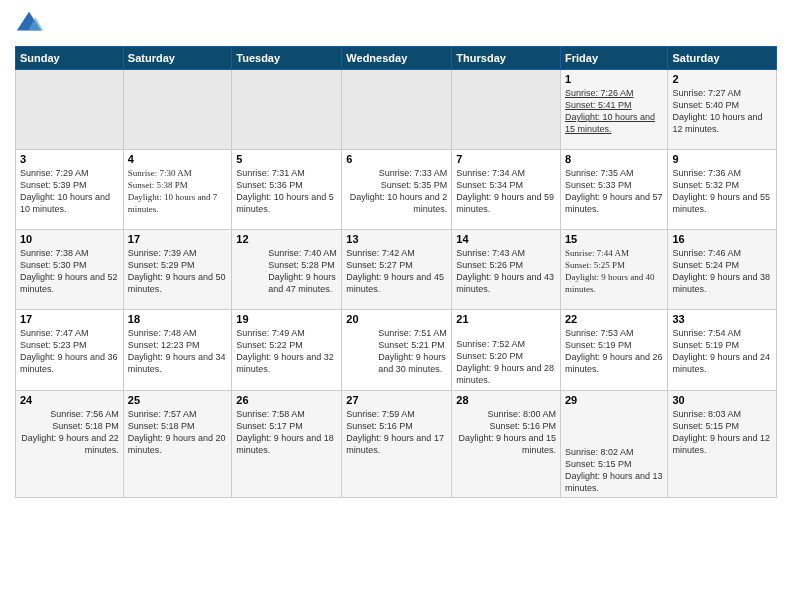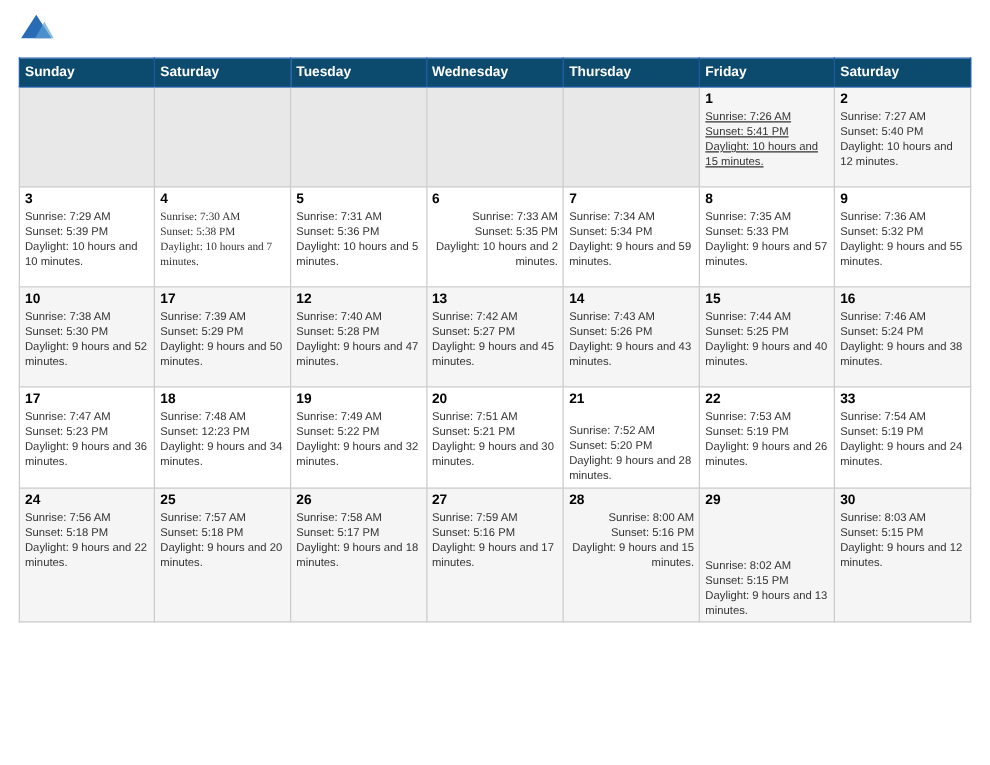--- a/index.html
+++ b/index.html
@@ -197,39 +197,39 @@
 Daylight: 9 hours and 52 minutes.</div>
           </td>
           <td>
             <span class="day-number">17</span>
             <div class="day-info" style="white-space: pre-line;">Sunrise: 7:39 AM
 Sunset: 5:29 PM
 Daylight: 9 hours and 50 minutes.</div>
           </td>
           <td>
             <span class="day-number">12</span>
-            <div class="day-info" style="white-space: pre-line;">Sunrise: 7:40 AM
+            <div class="day-info" style="white-space: pre-line; margin-left: 32px;">Sunrise: 7:40 AM
 Sunset: 5:28 PM
 Daylight: 9 hours and 47 minutes.</div>
           </td>
           <td>
             <span class="day-number">13</span>
             <div class="day-info" style="white-space: pre-line;">Sunrise: 7:42 AM
 Sunset: 5:27 PM
 Daylight: 9 hours and 45 minutes.</div>
           </td>
           <td>
             <span class="day-number">14</span>
             <div class="day-info" style="white-space: pre-line;">Sunrise: 7:43 AM
 Sunset: 5:26 PM
 Daylight: 9 hours and 43 minutes.</div>
           </td>
           <td>
             <span class="day-number">15</span>
-            <div class="day-info" style="white-space: pre-line;">Sunrise: 7:44 AM
+            <div class="day-info" style="white-space: pre-line; font-family: Liberation Serif, serif;">Sunrise: 7:44 AM
 Sunset: 5:25 PM
 Daylight: 9 hours and 40 minutes.</div>
           </td>
           <td>
             <span class="day-number">16</span>
             <div class="day-info" style="white-space: pre-line;">Sunrise: 7:46 AM
 Sunset: 5:24 PM
 Daylight: 9 hours and 38 minutes.</div>
           </td>
         </tr>
@@ -247,21 +247,21 @@
 Daylight: 9 hours and 34 minutes.</div>
           </td>
           <td>
             <span class="day-number">19</span>
             <div class="day-info" style="white-space: pre-line;">Sunrise: 7:49 AM
 Sunset: 5:22 PM
 Daylight: 9 hours and 32 minutes.</div>
           </td>
           <td>
             <span class="day-number">20</span>
-            <div class="day-info" style="white-space: pre-line;">Sunrise: 7:51 AM
+            <div class="day-info" style="white-space: pre-line; margin-left: 32px;">Sunrise: 7:51 AM
 Sunset: 5:21 PM
 Daylight: 9 hours and 30 minutes.</div>
           </td>
           <td>
             <span class="day-number">21</span>
             <div class="day-info" style="white-space: pre-line; margin-top: 13px;">Sunrise: 7:52 AM
 Sunset: 5:20 PM
 Daylight: 9 hours and 28 minutes.</div>
           </td>
           <td>
@@ -273,21 +273,21 @@
           <td>
             <span class="day-number">33</span>
             <div class="day-info" style="white-space: pre-line;">Sunrise: 7:54 AM
 Sunset: 5:19 PM
 Daylight: 9 hours and 24 minutes.</div>
           </td>
         </tr>
         <tr>
           <td>
             <span class="day-number">24</span>
-            <div class="day-info" style="white-space: pre-line;">Sunrise: 7:56 AM
+            <div class="day-info" style="white-space: pre-line; text-align: right;">Sunrise: 7:56 AM
 Sunset: 5:18 PM
 Daylight: 9 hours and 22 minutes.</div>
           </td>
           <td>
             <span class="day-number">25</span>
             <div class="day-info" style="white-space: pre-line;">Sunrise: 7:57 AM
 Sunset: 5:18 PM
 Daylight: 9 hours and 20 minutes.</div>
           </td>
           <td>

